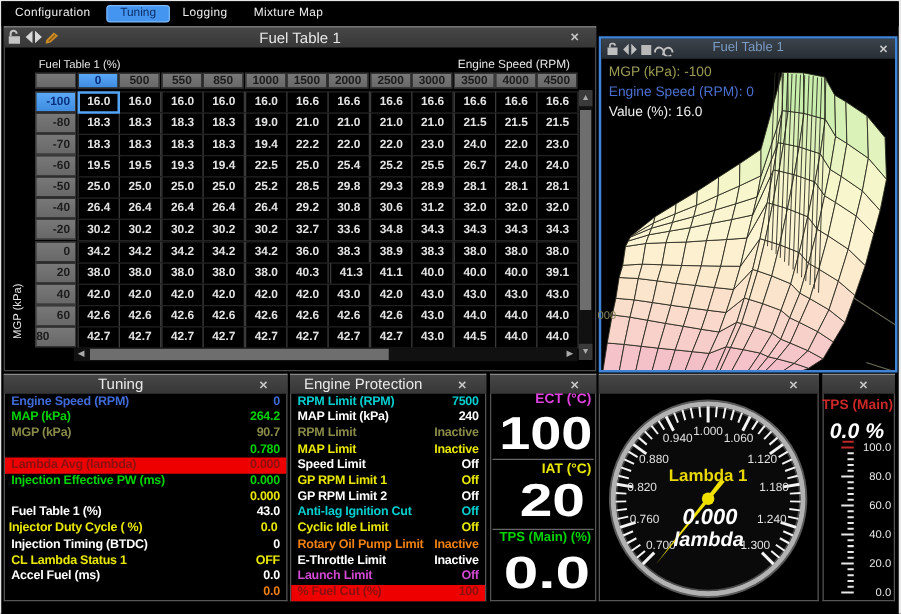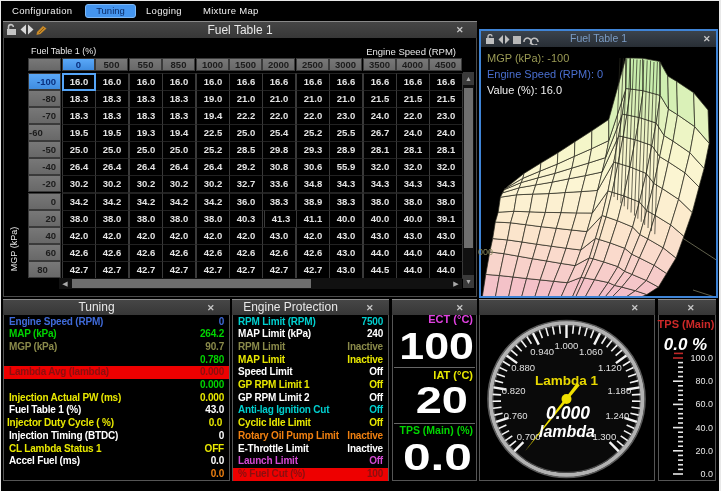--- a/index.html
+++ b/index.html
@@ -38,29 +38,29 @@
 <div class="hdr" style="left:228px;top:57px;width:33px;height:13px;line-height:11px">1500</div>
 <div class="hdr" style="left:261px;top:57px;width:33px;height:13px;line-height:11px">2000</div>
 <div class="hdr" style="left:295px;top:57px;width:33px;height:13px;line-height:11px">2500</div>
 <div class="hdr" style="left:328px;top:57px;width:33px;height:13px;line-height:11px">3000</div>
 <div class="hdr" style="left:362px;top:57px;width:33px;height:13px;line-height:11px">3500</div>
 <div class="hdr" style="left:395px;top:57px;width:33px;height:13px;line-height:11px">4000</div>
 <div class="hdr" style="left:428px;top:57px;width:33px;height:13px;line-height:11px">4500</div>
 <div class="hdr hdrsel" style="left:27px;top:72px;width:33px;height:17px;line-height:15px;text-align:right;padding-right:4px">-100</div>
 <div class="hdr" style="left:27px;top:89px;width:33px;height:17px;line-height:15px;text-align:right;padding-right:4px">-80</div>
 <div class="hdr" style="left:27px;top:106px;width:33px;height:17px;line-height:15px;text-align:right;padding-right:4px">-70</div>
-<div class="hdr" style="left:27px;top:123px;width:33px;height:17px;line-height:15px;text-align:left;padding-right:4px">-60</div>
+<div class="hdr" style="left:27px;top:123px;width:33px;height:17px;line-height:15px;text-align:right;padding-right:4px">-60</div>
 <div class="hdr" style="left:27px;top:140px;width:33px;height:17px;line-height:15px;text-align:right;padding-right:4px">-50</div>
 <div class="hdr" style="left:27px;top:157px;width:33px;height:17px;line-height:15px;text-align:right;padding-right:4px">-40</div>
 <div class="hdr" style="left:27px;top:174px;width:33px;height:17px;line-height:15px;text-align:right;padding-right:4px">-20</div>
 <div class="hdr" style="left:27px;top:192px;width:33px;height:17px;line-height:15px;text-align:right;padding-right:4px">0</div>
 <div class="hdr" style="left:27px;top:209px;width:33px;height:17px;line-height:15px;text-align:right;padding-right:4px">20</div>
 <div class="hdr" style="left:27px;top:226px;width:33px;height:17px;line-height:15px;text-align:right;padding-right:4px">40</div>
 <div class="hdr" style="left:27px;top:243px;width:33px;height:17px;line-height:15px;text-align:right;padding-right:4px">60</div>
-<div class="hdr" style="left:27px;top:260px;width:33px;height:17px;line-height:15px;text-align:center;padding-right:4px">80</div>
+<div class="hdr" style="left:27px;top:260px;width:33px;height:17px;line-height:15px;text-align:left;padding-right:4px">80</div>
 <div class="cell" style="left:61px;top:72px;width:34px;height:18px;border:2px solid #55a4f6;line-height:13px;z-index:3;">16.0</div>
 <div class="cell" style="left:94px;top:72px;width:34px;height:18px;">16.0</div>
 <div class="cell" style="left:128px;top:72px;width:34px;height:18px;">16.0</div>
 <div class="cell" style="left:161px;top:72px;width:34px;height:18px;">16.0</div>
 <div class="cell" style="left:195px;top:72px;width:34px;height:18px;">16.0</div>
 <div class="cell" style="left:228px;top:72px;width:34px;height:18px;">16.6</div>
 <div class="cell" style="left:261px;top:72px;width:34px;height:18px;">16.6</div>
 <div class="cell" style="left:295px;top:72px;width:34px;height:18px;">16.6</div>
 <div class="cell" style="left:328px;top:72px;width:34px;height:18px;">16.6</div>
 <div class="cell" style="left:362px;top:72px;width:34px;height:18px;">16.6</div>
@@ -115,21 +115,21 @@
 <div class="cell" style="left:395px;top:140px;width:34px;height:18px;">28.1</div>
 <div class="cell" style="left:428px;top:140px;width:34px;height:18px;">28.1</div>
 <div class="cell" style="left:61px;top:157px;width:34px;height:18px;">26.4</div>
 <div class="cell" style="left:94px;top:157px;width:34px;height:18px;">26.4</div>
 <div class="cell" style="left:128px;top:157px;width:34px;height:18px;">26.4</div>
 <div class="cell" style="left:161px;top:157px;width:34px;height:18px;">26.4</div>
 <div class="cell" style="left:195px;top:157px;width:34px;height:18px;">26.4</div>
 <div class="cell" style="left:228px;top:157px;width:34px;height:18px;">29.2</div>
 <div class="cell" style="left:261px;top:157px;width:34px;height:18px;">30.8</div>
 <div class="cell" style="left:295px;top:157px;width:34px;height:18px;">30.6</div>
-<div class="cell" style="left:328px;top:157px;width:34px;height:18px;">55.9</div>
+<div class="cell" style="left:328px;top:157px;width:34px;height:18px;">31.2</div>
 <div class="cell" style="left:362px;top:157px;width:34px;height:18px;">32.0</div>
 <div class="cell" style="left:395px;top:157px;width:34px;height:18px;">32.0</div>
 <div class="cell" style="left:428px;top:157px;width:34px;height:18px;">32.0</div>
 <div class="cell" style="left:61px;top:174px;width:34px;height:18px;">30.2</div>
 <div class="cell" style="left:94px;top:174px;width:34px;height:18px;">30.2</div>
 <div class="cell" style="left:128px;top:174px;width:34px;height:18px;">30.2</div>
 <div class="cell" style="left:161px;top:174px;width:34px;height:18px;">30.2</div>
 <div class="cell" style="left:195px;top:174px;width:34px;height:18px;">30.2</div>
 <div class="cell" style="left:228px;top:174px;width:34px;height:18px;">32.7</div>
 <div class="cell" style="left:261px;top:174px;width:34px;height:18px;">33.6</div>
@@ -410,24 +410,24 @@
     <span style="position:absolute;right:5px">90.7</span>
   </div>
 <div class="prow" style="left:3px;top:352.6px;width:225px;height:13px;color:#00d400">
     <span style="position:absolute;right:5px">0.780</span>
   </div>
 <div class="prow" style="left:3px;top:365.3px;width:225px;height:13px;background:#ee0000;color:#8a0f0f">
 <span style="position:absolute;left:5px">Lambda Avg (lambda)</span>
     <span style="position:absolute;right:5px">0.000</span>
   </div>
 <div class="prow" style="left:3px;top:378.0px;width:225px;height:13px;color:#00d400">
+<span style="position:absolute;left:5px">Injection Effective PW (ms)</span>
     <span style="position:absolute;right:5px">0.000</span>
   </div>
 <div class="prow" style="left:3px;top:390.7px;width:225px;height:13px;color:#e8e800">
-<span style="position:absolute;left:5px">Injection Actual PW (ms)</span>
     <span style="position:absolute;right:5px">0.000</span>
   </div>
 <div class="prow" style="left:3px;top:403.4px;width:225px;height:13px;color:#ffffff">
 <span style="position:absolute;left:5px">Fuel Table 1 (%)</span>
     <span style="position:absolute;right:5px">43.0</span>
   </div>
 <div class="prow" style="left:1px;top:416.1px;width:225px;height:13px;color:#e8e800">
 <span style="position:absolute;left:5px">Injector Duty Cycle ( %)</span>
     <span style="position:absolute;right:5px">0.0</span>
   </div>

